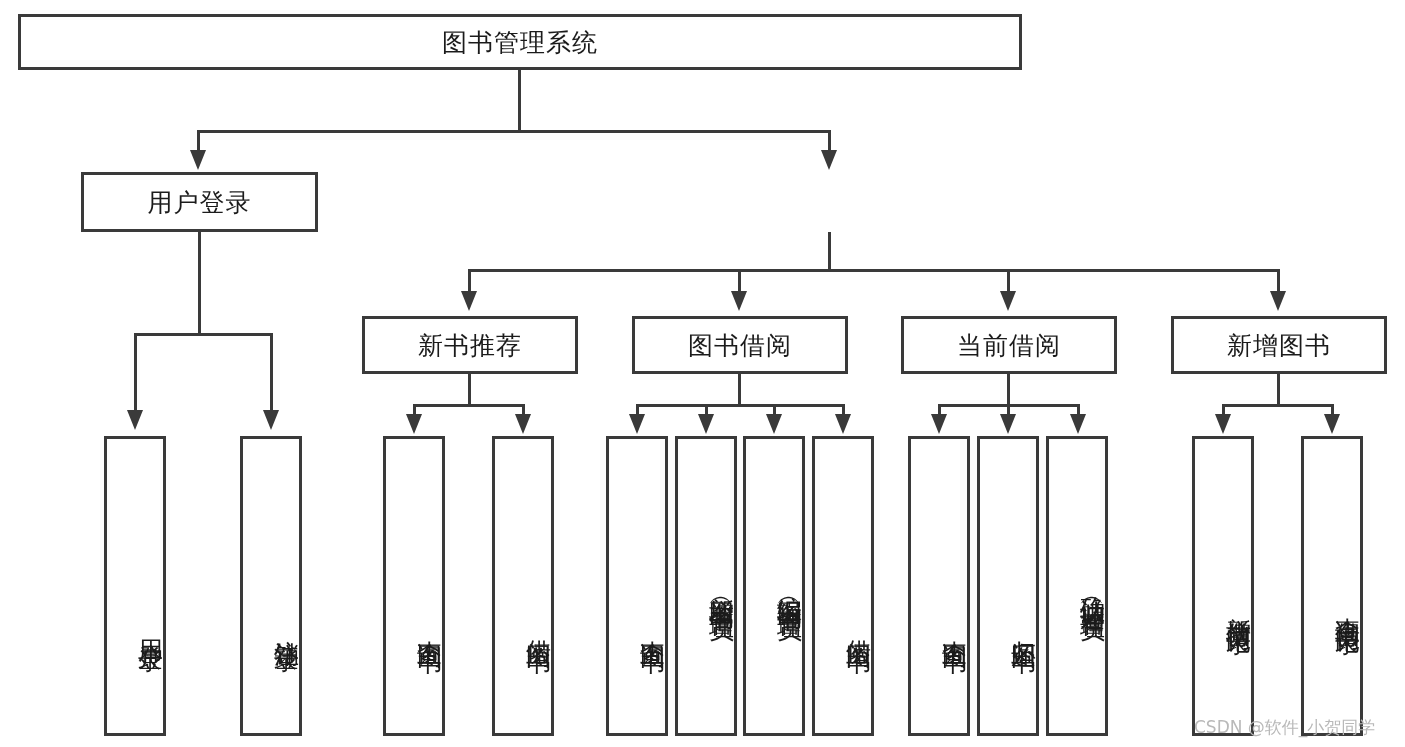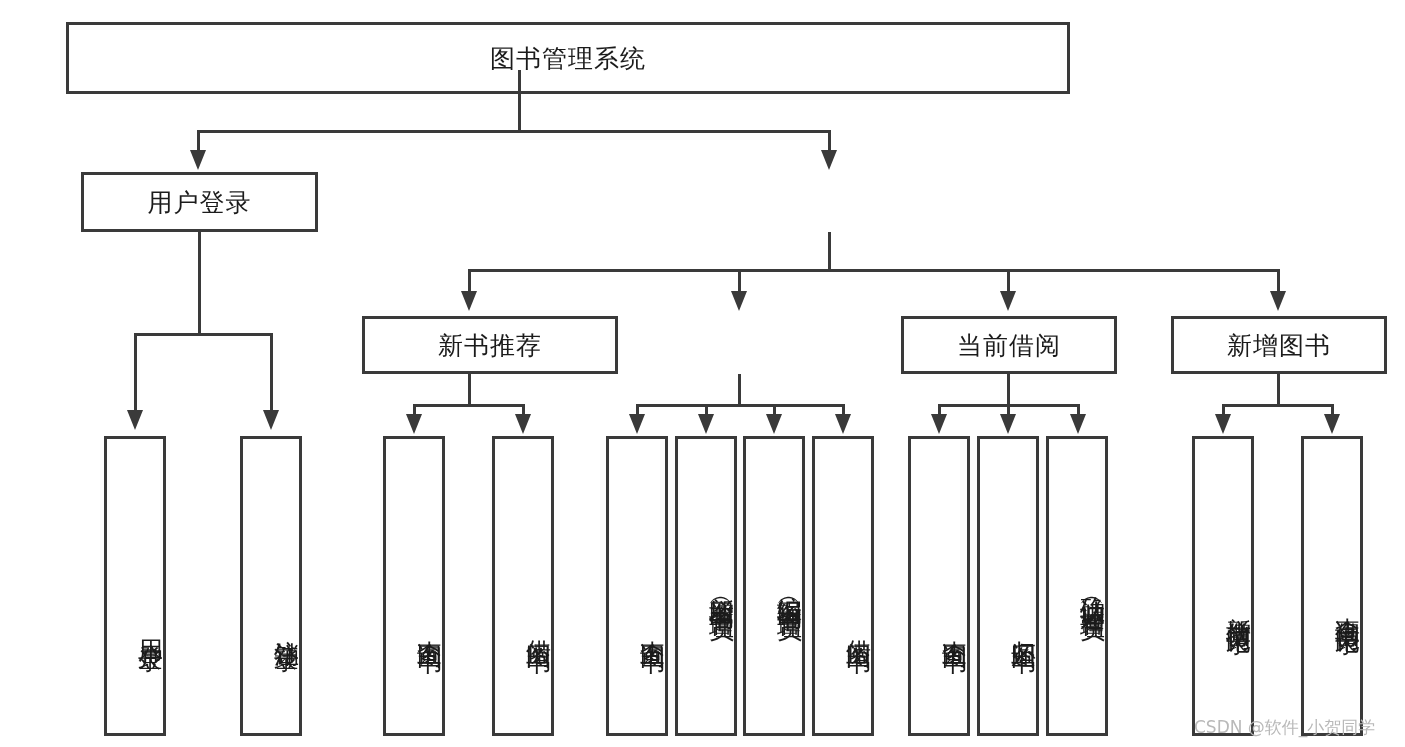--- a/index.html
+++ b/index.html
@@ -66,21 +66,21 @@
     font-size: 17px;
     white-space: nowrap;
     pointer-events: none;
   }
 </style>
 </head>
 <body>
 
 <div id="canvas">
 
-  <div class="node horiz" style="left:18px; top:22px; width:1004px; height:72px;margin-left:48px;">
+  <div class="node horiz" style="left:18px; top:14px; width:1004px; height:56px;">
     <span>图书管理系统</span>
   </div>
 
   <div class="edge v" style="left:518px; top:70px; width:3px; height:62px;"></div>
 
   <div class="edge h" style="left:197px; top:130px; width:634px; height:3px;"></div>
 
   <div class="edge v" style="left:197px; top:130px; width:3px; height:22px;"></div>
   <div class="arrow" style="left:190px; top:150px;"></div>
 
@@ -107,22 +107,25 @@
 
   <div class="edge v" style="left:738px; top:269px; width:3px; height:24px;"></div>
   <div class="arrow" style="left:731px; top:291px;"></div>
 
   <div class="edge v" style="left:1007px; top:269px; width:3px; height:24px;"></div>
   <div class="arrow" style="left:1000px; top:291px;"></div>
 
   <div class="edge v" style="left:1277px; top:269px; width:3px; height:24px;"></div>
   <div class="arrow" style="left:1270px; top:291px;"></div>
 
-  <div class="node horiz" style="left:362px; top:316px; width:256px; height:58px;">
+  <div class="node horiz" style="left:362px; top:316px; width:216px; height:58px;">
     <span>新书推荐</span>
+  </div>
+  <div class="node horiz" style="left:632px; top:316px; width:216px; height:58px;">
+    <span>图书借阅</span>
   </div>
   <div class="node horiz" style="left:901px; top:316px; width:216px; height:58px;justify-content:center;">
     <span>当前借阅</span>
   </div>
   <div class="node horiz" style="left:1171px; top:316px; width:216px; height:58px;">
     <span>新增图书</span>
   </div>
 
   <div class="edge v" style="left:468px; top:374px; width:3px; height:32px;"></div>
   <div class="edge h" style="left:413px; top:404px; width:112px; height:3px;"></div>

